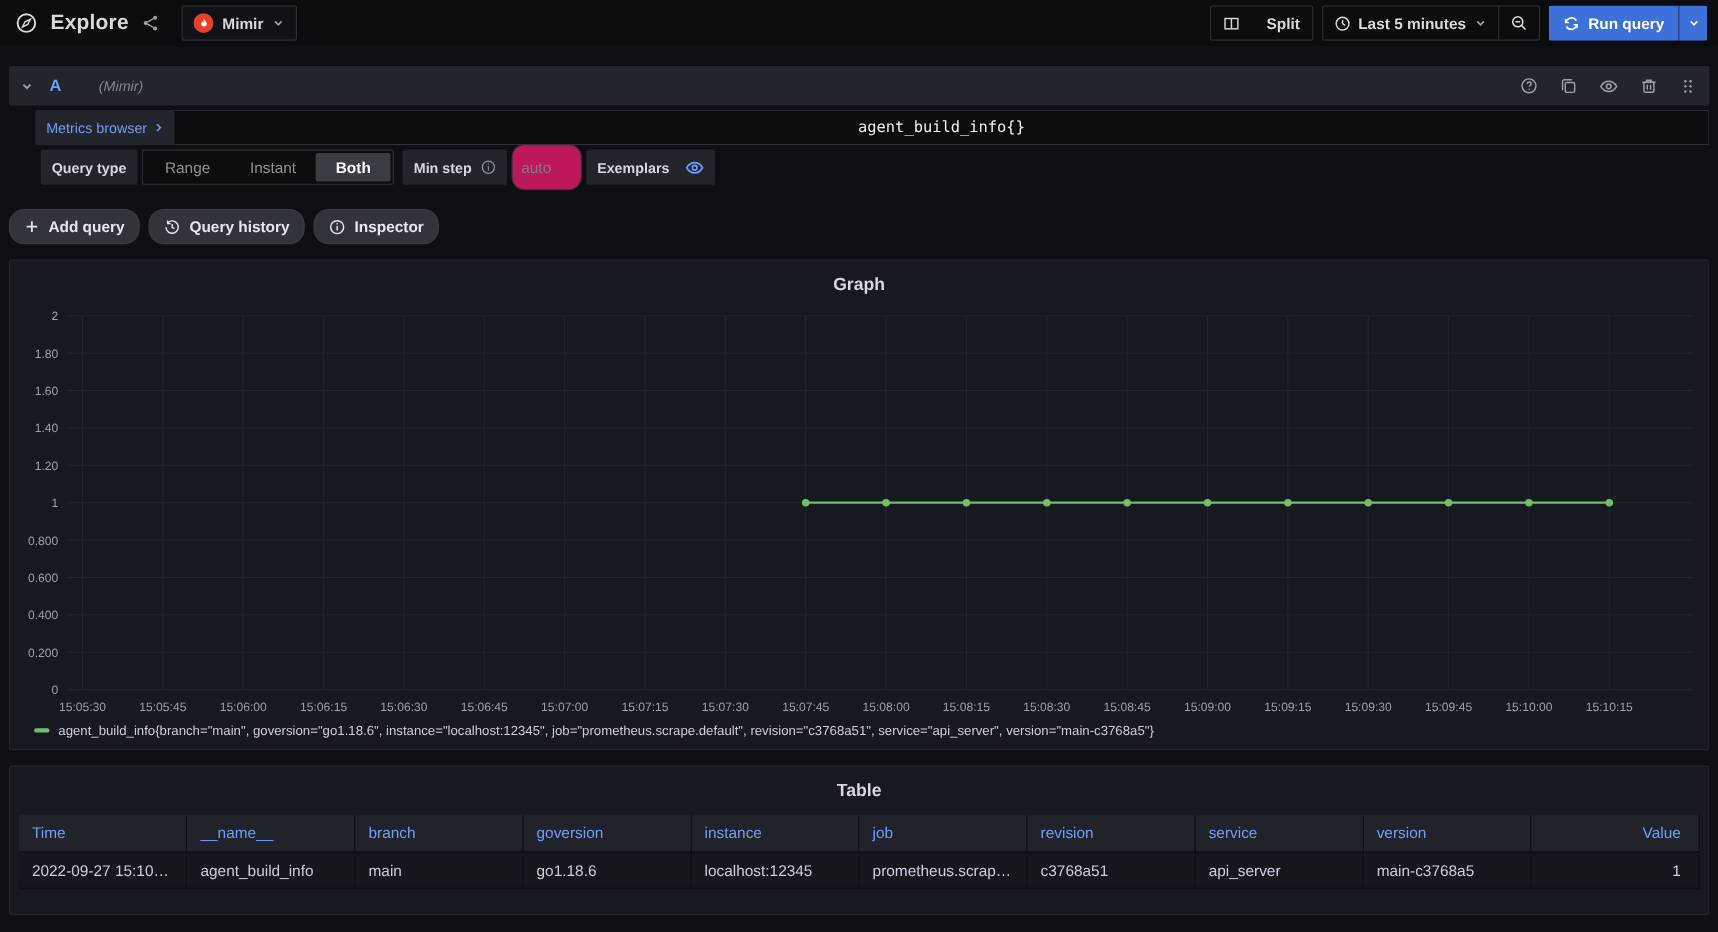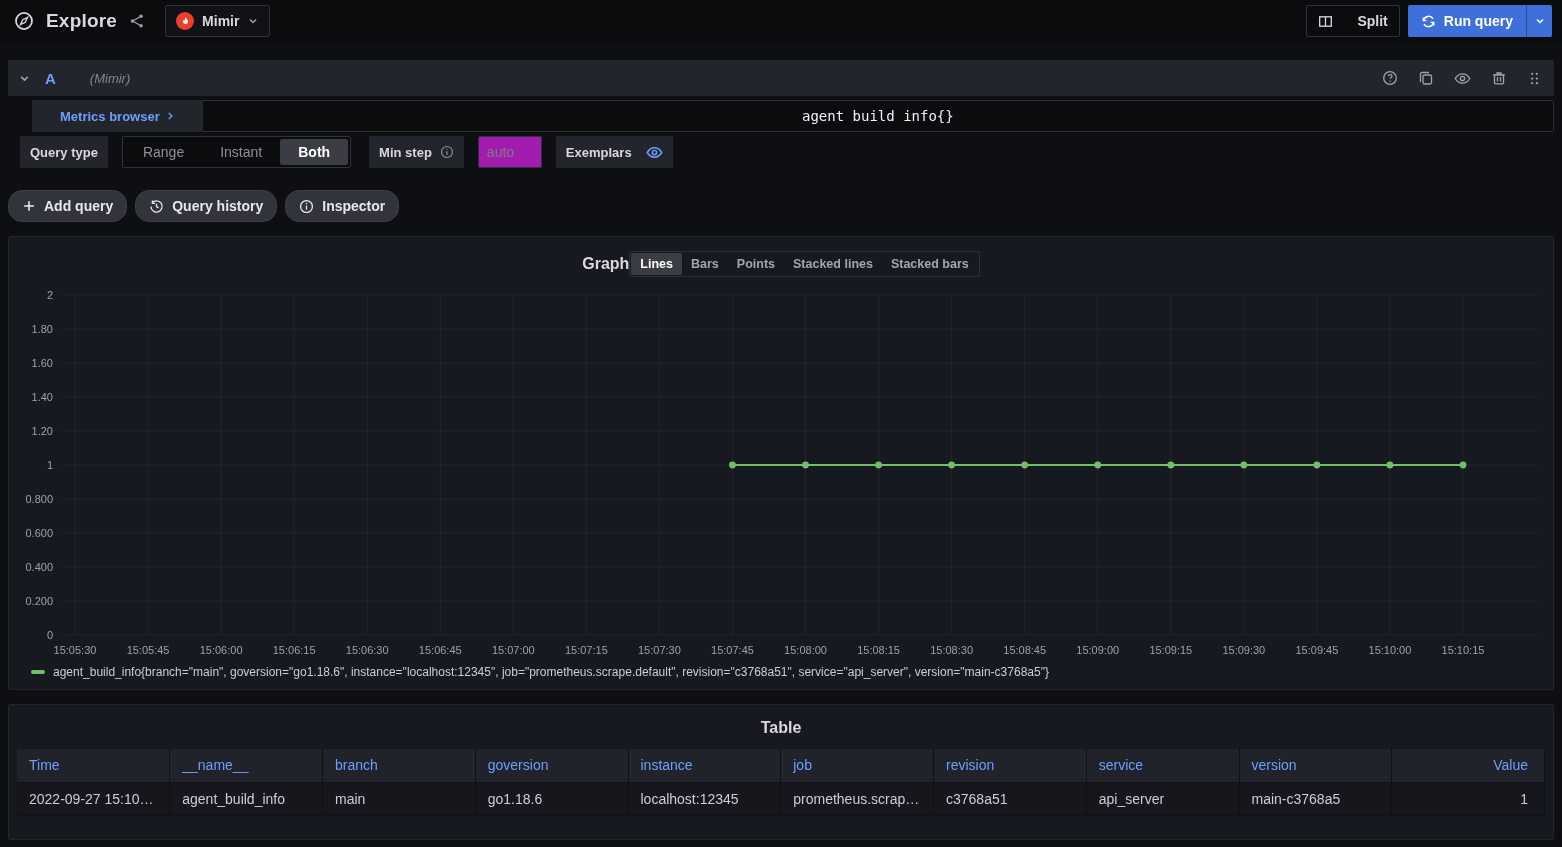--- a/index.html
+++ b/index.html
@@ -48,33 +48,33 @@
   }
   .qrow-header .caret { color:#9fa2aa; margin-right:14px; cursor:pointer; }
   .ref-id { color:#6e9fff; font-weight:700; font-size:15px; margin-right:34px; }
   .ds-hint { color:#83868e; font-style:italic; font-size:13px; }
   .qrow-actions { margin-left:auto; display:flex; align-items:center; gap:16px; color:#9fa2aa; }
   .qrow-actions .icon-btn { padding:2px; }
 
   .editor-row { display:flex; align-items:stretch; margin:4px 0 0 24px; height:32px; }
   .metrics-browser {
     display:flex; align-items:center; gap:5px; background:#22252b; color:#6e9fff;
-    font-weight:700; font-size:13px; padding:0 28px; border-radius:2px 0 0 2px; cursor:pointer; white-space:nowrap;
+    font-weight:400; font-size:13px; padding:0 10px; border-radius:2px 0 0 2px; cursor:pointer; white-space:nowrap;
   }
   .query-input {
     flex:1; background:#0b0c0e; border:1px solid #2f3137; border-left:none; border-radius:0 2px 2px 0;
     color:#f0f0f5; font-family:"DejaVu Sans Mono","Liberation Mono",monospace; font-size:14px; padding:0 10px; outline:none;text-align:center;
   }
-  .opts-row { display:flex; align-items:center; gap:14px; margin:4px 0 0 12px; height:32px; }
+  .opts-row { display:flex; align-items:center; gap:4px; margin:4px 0 0 29px; height:32px; }
   .opt-label { display:flex; align-items:center; gap:8px; background:#22252b; color:#d8d9dd; font-weight:700; font-size:13px; padding:0 10px; height:32px; border-radius:2px; white-space:nowrap; }
   .radio-group { display:flex; align-items:center; background:#0b0c0e; border:1px solid #2f3137; border-radius:2px; height:32px; padding:0 2px; margin-right:4px; }
   .radio-opt { padding:0 18px; height:26px; display:flex; align-items:center; color:#8e9097; font-size:14px; border-radius:2px; cursor:pointer; }
   .radio-opt.selected { background:#3a3d44; color:#ffffff; font-weight:700; }
   .min-step-input {
-    width:64px; height:32px; background:#a21caf; border:1px solid #2f3137; border-radius:2px;
+    width:64px; height:42px; background:#be185d; border:1px solid #2f3137; border-radius:12px;
     color:#d8d9dd; font-size:14px; padding:0 8px; outline:none;
   }
   .min-step-input::placeholder { color:#7b7f87; }
   .buttons-row { display:flex; gap:8px; margin-top:22px; }
   .secondary-btn {
     display:flex; align-items:center; gap:8px; background:#32343b; border:1px solid #3c3e45; border-radius:14px;
     color:#e7e8ec; font-weight:700; font-size:14px; height:32px; padding:0 13px; cursor:pointer;
   }
 
   
@@ -137,20 +137,46 @@
   <div class="nav-right">
     <button class="outline-btn">
       <span style="color:#d8d9dd">
         <svg width="15" height="15" viewBox="0 0 16 16" fill="none" stroke="currentColor" stroke-width="1.4">
           <rect x="1.8" y="3" width="12.4" height="10"></rect>
             <line x1="8" y1="3" x2="8" y2="13"></line>
         </svg>
       </span>
       <span>Split</span>
     </button>
+    <div class="btn-group">
+      <div class="seg">
+        <span style="color:#d8d9dd">
+          <svg width="15" height="15" viewBox="0 0 16 16" fill="none" stroke="currentColor" stroke-width="1.4">
+            <circle cx="8" cy="8" r="6.2"></circle>
+              <path d="M8 4.5V8l2.6 1.6"></path>
+          </svg>
+        </span>
+        <span>Last 5 minutes</span>
+        <span style="color:#9fa2aa">
+          <svg width="12" height="12" viewBox="0 0 16 16" fill="none" stroke="currentColor" stroke-width="2">
+              <path d="M4 6l4 4 4-4"></path>
+            </svg>
+        </span>
+      </div>
+      <div class="divider"></div>
+      <div class="seg">
+        <span style="color:#d8d9dd">
+          <svg width="16" height="16" viewBox="0 0 16 16" fill="none" stroke="currentColor" stroke-width="1.4">
+            <circle cx="6.8" cy="6.8" r="4.6"></circle>
+              <line x1="10.2" y1="10.2" x2="13.8" y2="13.8"></line>
+              <line x1="4.6" y1="6.8" x2="9" y2="6.8"></line>
+          </svg>
+        </span>
+      </div>
+    </div>
     <div class="run-btn">
       <button class="run-main">
         <span>
           <svg width="15" height="15" viewBox="0 0 16 16" fill="none" stroke="#ffffff" stroke-width="1.6">
             <path d="M12.8 5.2A5.4 5.4 0 0 0 2.8 7"></path>
               <path d="M3.2 10.8A5.4 5.4 0 0 0 13.2 9"></path>
             <path d="M2.4 3.6v3.4h3.4" stroke-width="1.4"></path>
               <path d="M13.6 12.4V9h-3.4" stroke-width="1.4"></path>
           </svg>
         </span>
@@ -284,27 +310,20 @@
             <circle cx="8" cy="4.8" r=".8" fill="currentColor" stroke="none"></circle>
         </svg>
       </span>
       <span>Inspector</span>
     </button>
   </div>
 
   <div class="panel">
     <div class="panel-head">
       <span class="panel-title">Graph</span>
-      <span class="mode-toggle">
-          <span class="mode-opt selected">Lines</span>
-          <span class="mode-opt">Bars</span>
-          <span class="mode-opt">Points</span>
-          <span class="mode-opt">Stacked lines</span>
-          <span class="mode-opt">Stacked bars</span>
-        </span>
     </div>
     <div class="chart-wrap">
         <svg width="1528" height="374">
           <line x1="44" y1="8" x2="1522" y2="8" stroke="#23252c"></line>
           <text x="36" y="12" text-anchor="end" font-size="11" fill="#9da0a8">2</text>
           <line x1="44" y1="41.99999999999999" x2="1522" y2="41.99999999999999" stroke="#23252c"></line>
           <text x="36" y="45.99999999999999" text-anchor="end" font-size="11" fill="#9da0a8">1.80</text>
           <line x1="44" y1="75.99999999999999" x2="1522" y2="75.99999999999999" stroke="#23252c"></line>
           <text x="36" y="79.99999999999999" text-anchor="end" font-size="11" fill="#9da0a8">1.60</text>
           <line x1="44" y1="110.00000000000001" x2="1522" y2="110.00000000000001" stroke="#23252c"></line>

